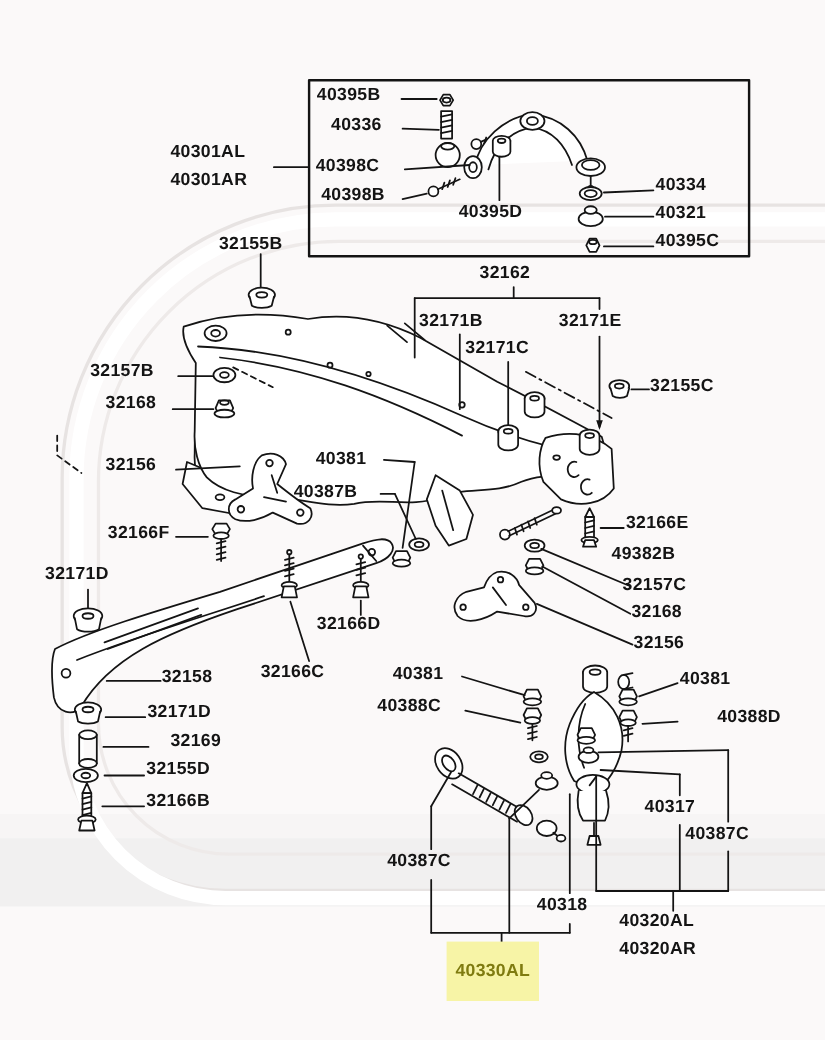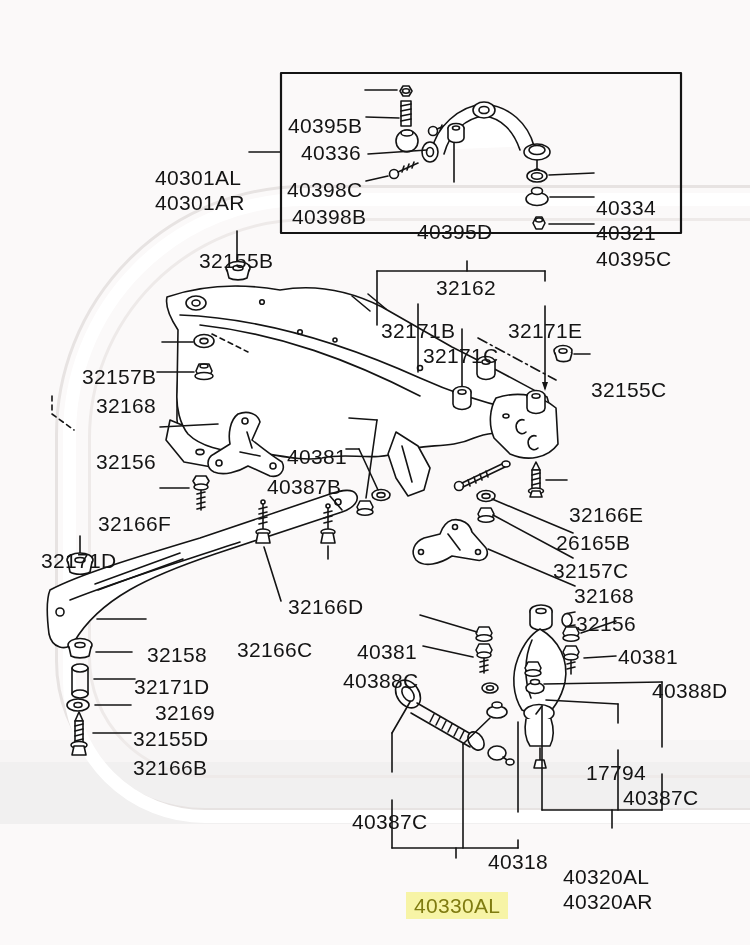--- a/index.html
+++ b/index.html
@@ -12,24 +12,24 @@
     border:3px solid #e7e3e2;border-radius:250px 0 0 150px;}
   .arc-band{position:absolute;left:63px;top:193px;width:1400px;height:604px;
     border:13px solid #ffffff;border-radius:242px 0 0 142px;}
   .arc-inner{position:absolute;left:88px;top:218px;width:1400px;height:554px;
     border:3px solid #eeeae9;border-radius:220px 0 0 120px;}
   .wmtext{position:absolute;left:86px;top:754px;
     font-style:italic;font-weight:700;font-size:84px;line-height:1;
     letter-spacing:10px;word-spacing:14px;color:#fefefe;white-space:nowrap;
     text-shadow:1px 1px 0 #e9e7e7,-1px -1px 0 #f6f4f4;}
   svg.linework{position:absolute;left:0;top:0;}
-  .lbl{position:absolute;font-size:21px;line-height:1;font-weight:400;
-    letter-spacing:.3px;color:#141414;white-space:nowrap;margin-top:36px;}
+  .lbl{position:absolute;font-size:16px;line-height:1;font-weight:700;
+    letter-spacing:.3px;color:#141414;white-space:nowrap;}
   .lbl.hl{background:var(--highlight-bg,#f7f4a6);color:var(--highlight-text,#7f7b10);
-    padding:3px 8px;}
+    padding:19px 8px;}
 </style>
 </head>
 <body>
 
 <div id="stage">
 
   <div class="band1"></div>
   <div class="band2"></div>
   <div class="arc-outer"></div>
   <div class="arc-band"></div>
@@ -387,36 +387,36 @@
   <div class="lbl" style="left:423px;top:309px">32171C</div>
   <div class="lbl" style="left:82px;top:330px">32157B</div>
   <div class="lbl" style="left:96px;top:359px">32168</div>
   <div class="lbl" style="left:591px;top:343px">32155C</div>
   <div class="lbl" style="left:96px;top:415px">32156</div>
   <div class="lbl" style="left:287px;top:410px">40381</div>
   <div class="lbl" style="left:267px;top:440px">40387B</div>
   <div class="lbl" style="left:98px;top:477px">32166F</div>
   <div class="lbl" style="left:41px;top:514px">32171D</div>
   <div class="lbl" style="left:569px;top:468px">32166E</div>
-  <div class="lbl" style="left:556px;top:496px">26165B</div>
-  <div class="lbl" style="left:553px;top:524px">32157C</div>
+  <div class="lbl" style="left:556px;top:496px">49382B</div>
+  <div class="lbl" style="left:566px;top:524px">32157C</div>
   <div class="lbl" style="left:574px;top:549px">32168</div>
   <div class="lbl" style="left:576px;top:577px">32156</div>
   <div class="lbl" style="left:288px;top:560px">32166D</div>
   <div class="lbl" style="left:237px;top:603px">32166C</div>
   <div class="lbl" style="left:147px;top:608px">32158</div>
   <div class="lbl" style="left:134px;top:640px">32171D</div>
   <div class="lbl" style="left:155px;top:666px">32169</div>
   <div class="lbl" style="left:133px;top:692px">32155D</div>
   <div class="lbl" style="left:133px;top:721px">32166B</div>
   <div class="lbl" style="left:357px;top:605px">40381</div>
   <div class="lbl" style="left:343px;top:634px">40388C</div>
   <div class="lbl" style="left:618px;top:610px">40381</div>
   <div class="lbl" style="left:652px;top:644px">40388D</div>
-  <div class="lbl" style="left:586px;top:726px">17794</div>
+  <div class="lbl" style="left:586px;top:726px">40317</div>
   <div class="lbl" style="left:623px;top:751px">40387C</div>
   <div class="lbl" style="left:352px;top:775px">40387C</div>
   <div class="lbl" style="left:488px;top:815px">40318</div>
   <div class="lbl" style="left:563px;top:830px">40320AL</div>
   <div class="lbl" style="left:563px;top:855px">40320AR</div>
   <div class="lbl hl" style="left:406px;top:856px">40330AL</div>
 
 </div>
 
 </body></html>

